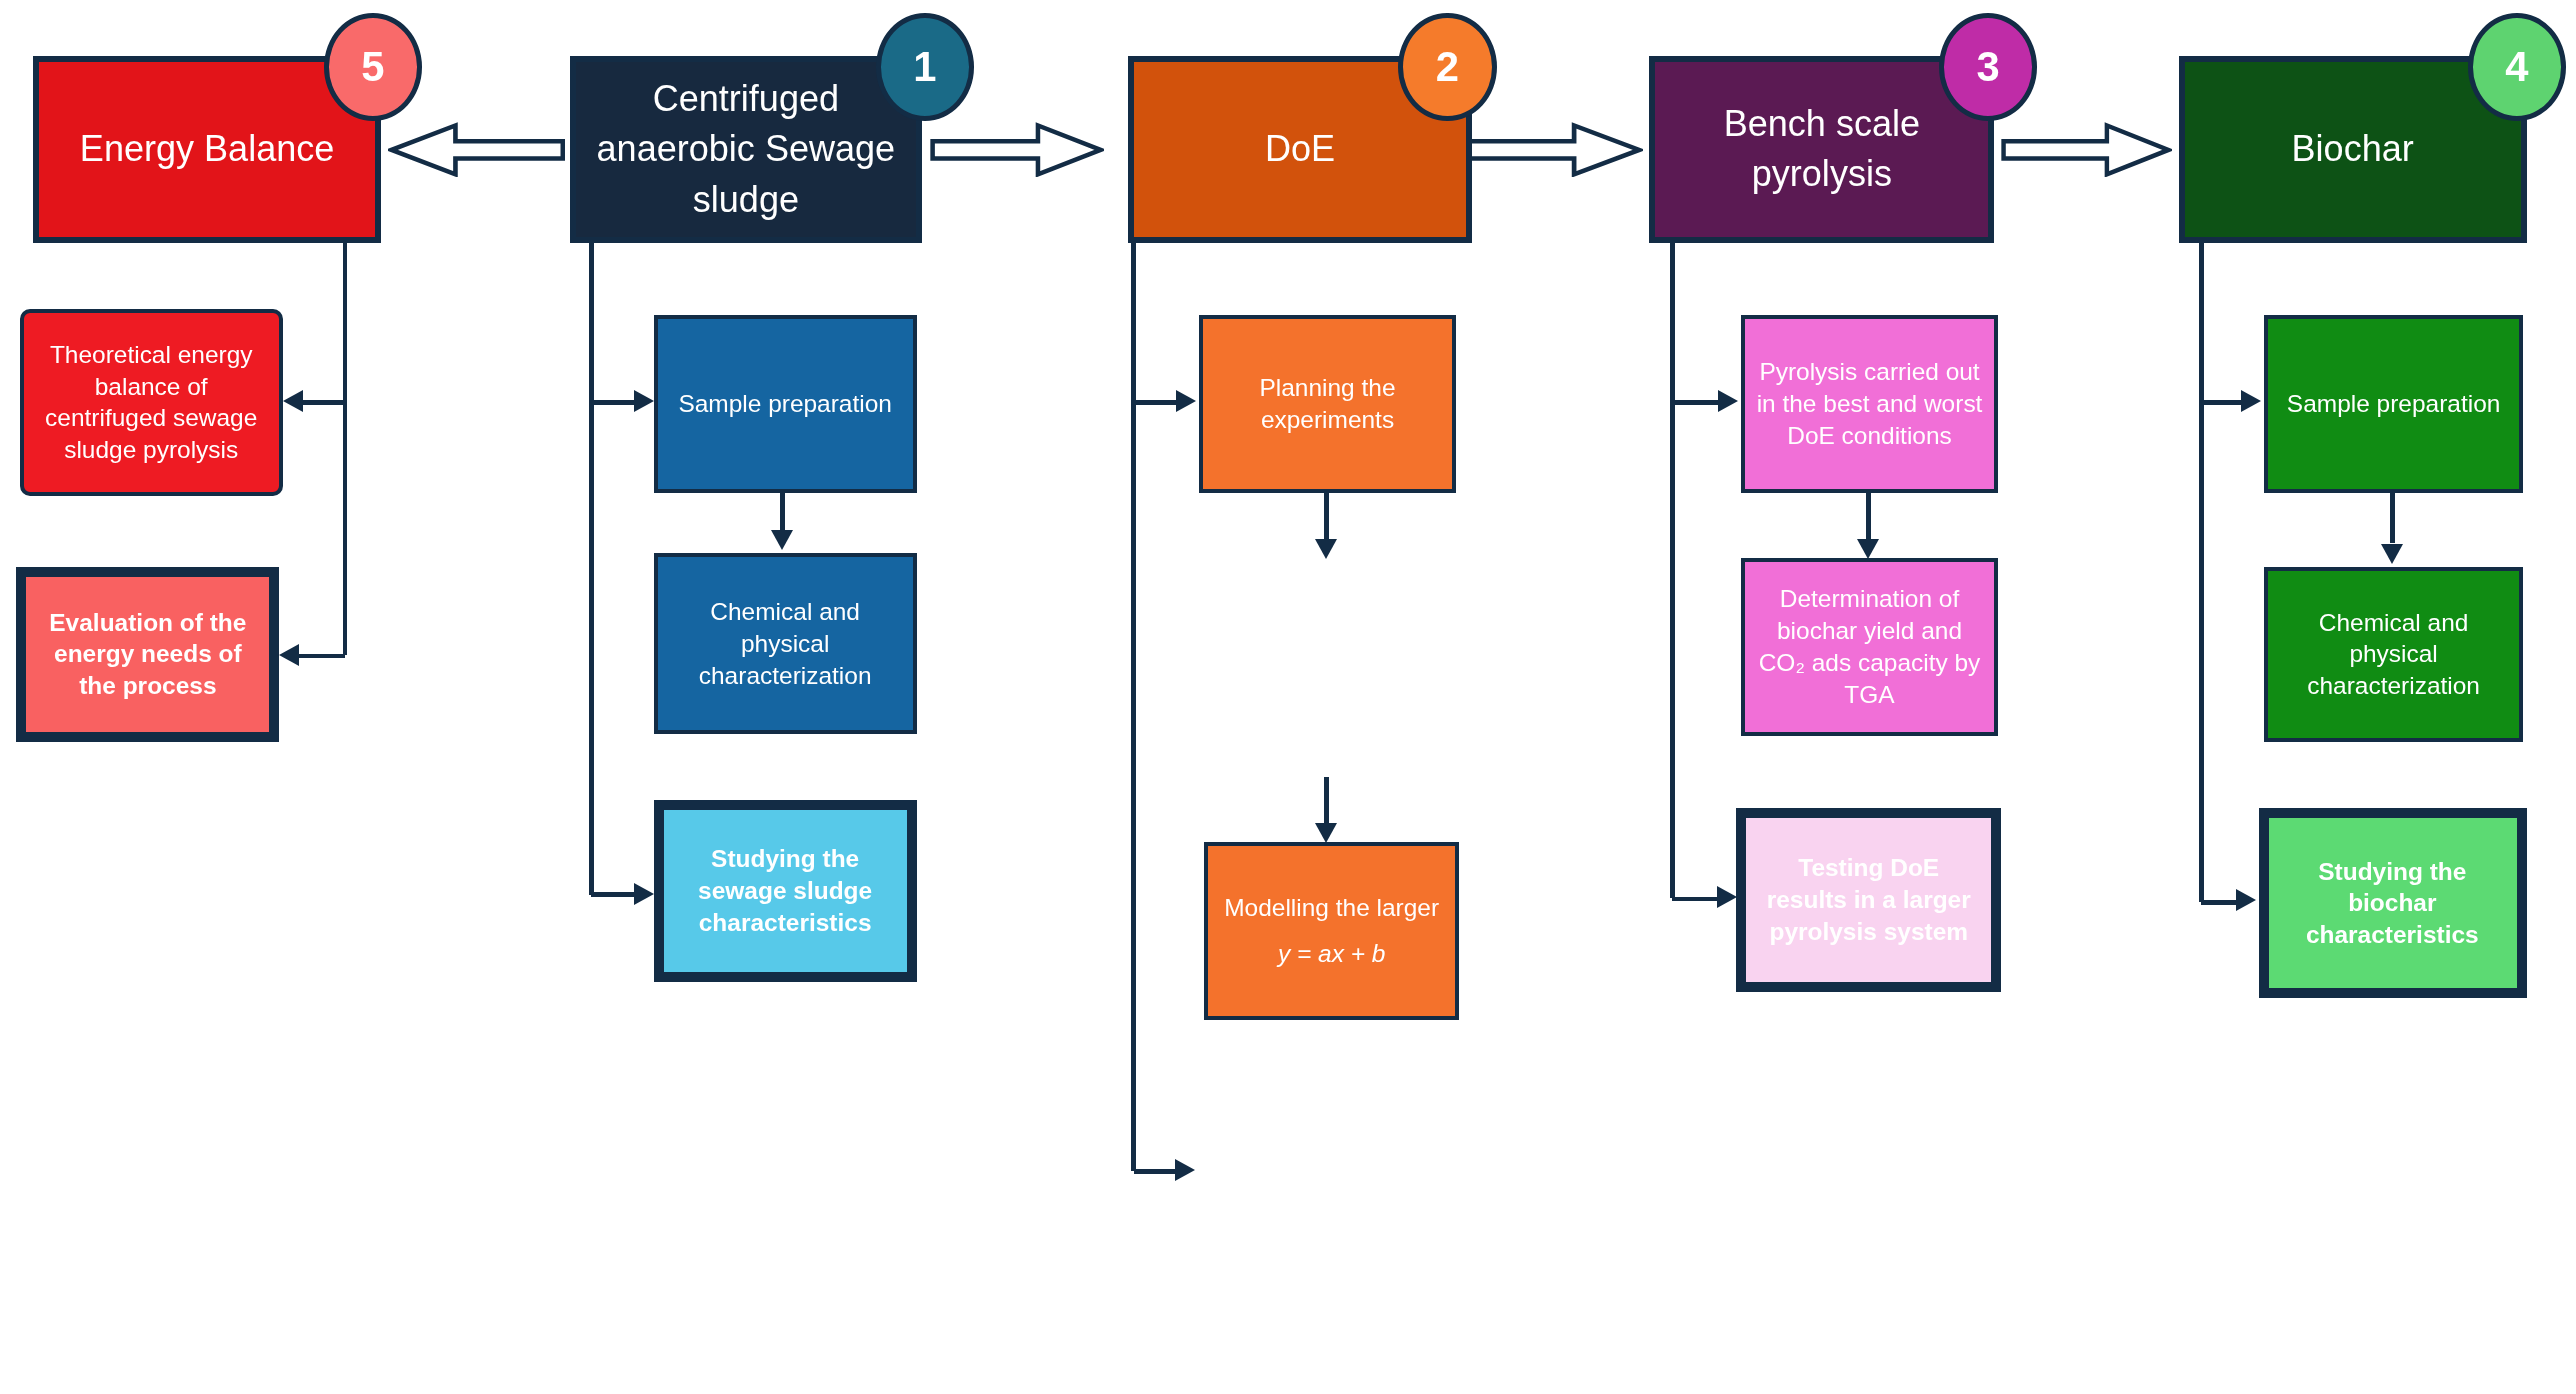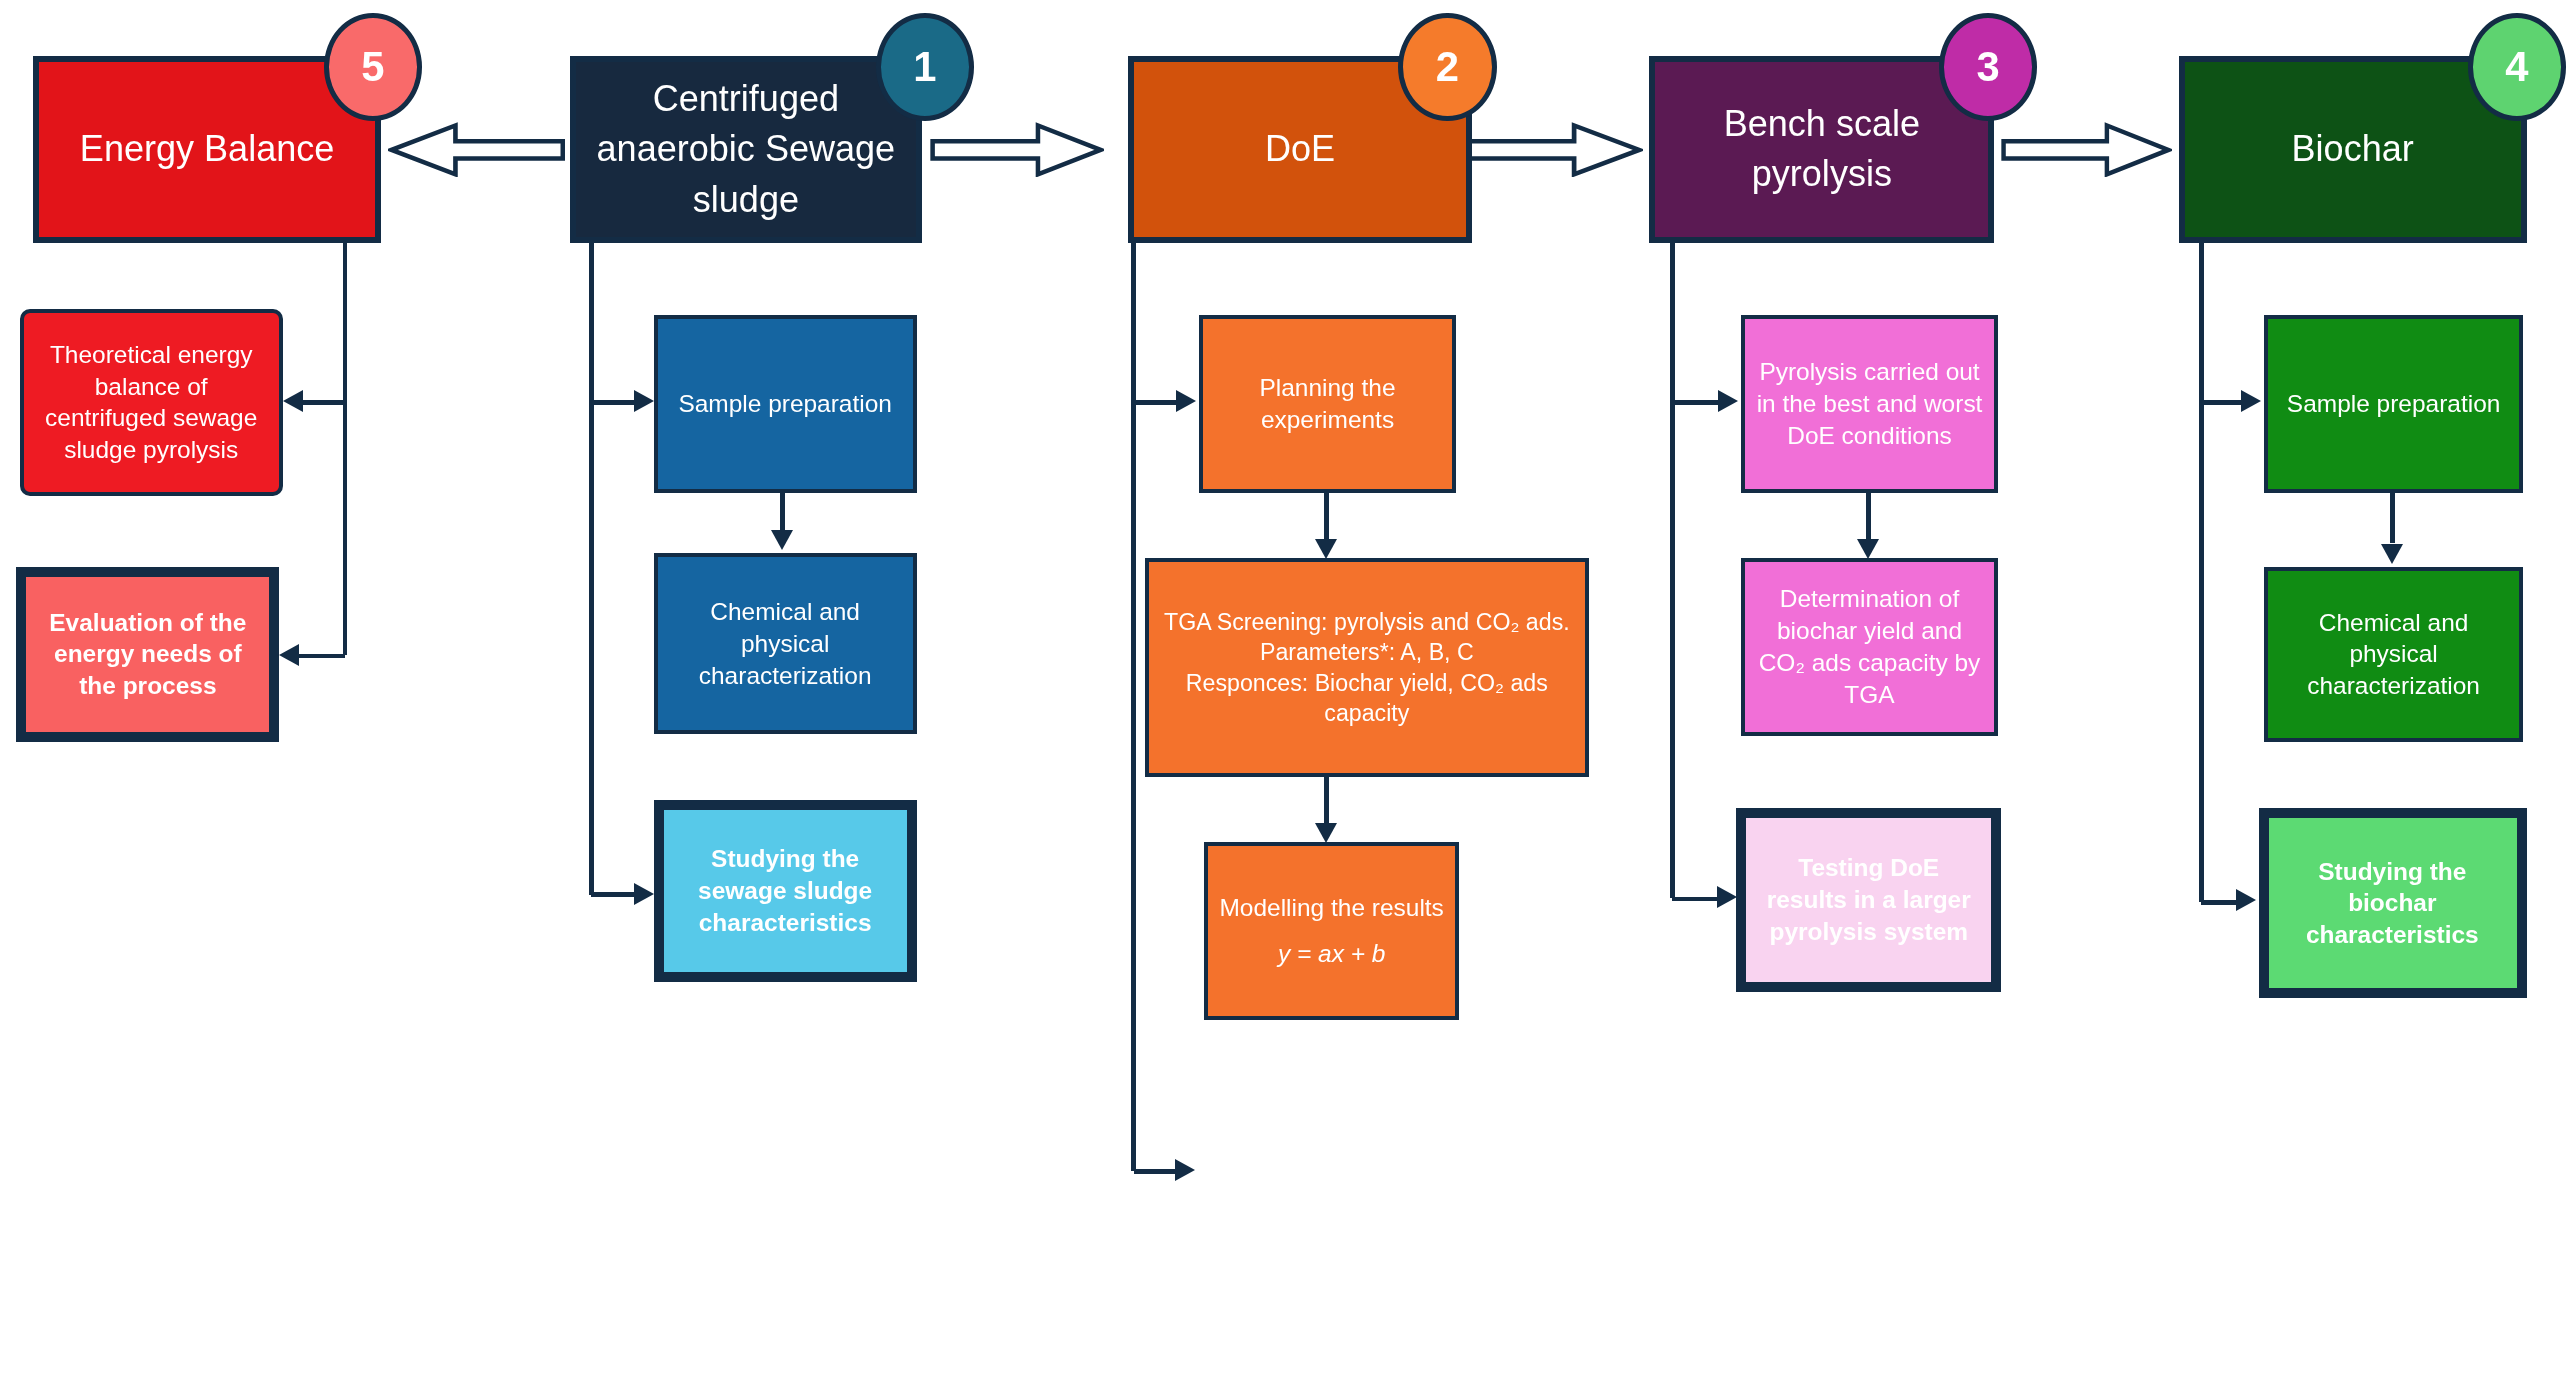--- a/index.html
+++ b/index.html
@@ -115,27 +115,24 @@
   <div class="box sub bold thick bg-sludge-s3" style="left:25.38%;top:61.65%;width:10.20%;height:14.05%;">Studying the sewage sludge characteristics</div>
 
   <div class="vline" style="left:43.91%;top:18.73%;height:71.52%;"></div>
   <div class="hline" style="left:44.01%;top:30.82%;width:1.66%;"></div>
   <div class="ah right" style="left:45.66%;top:30.06%;"></div>
   <div class="hline" style="left:44.01%;top:90.13%;width:1.59%;"></div>
   <div class="ah right" style="left:45.60%;top:89.30%;"></div>
   <div class="box sub bg-doe-s" style="left:46.56%;top:24.30%;width:9.95%;height:13.67%;">Planning the experiments</div>
   <div class="vline" style="left:51.40%;top:37.97%;height:3.54%;"></div>
   <div class="ah down" style="left:51.05%;top:41.52%;"></div>
-  <div class="box small pre bg-doe-s" style="left:44.45%;top:43.04%;width:17.22%;height:16.84%;">TGA Screening: pyrolysis and CO₂ ads.
-Parameters*:  A, B, C
-Responces: Biochar yield, CO₂ ads capacity</div>
   <div class="vline" style="left:51.40%;top:59.87%;height:3.54%;"></div>
   <div class="ah down" style="left:51.05%;top:63.42%;"></div>
   <div class="box sub bg-doe-s" style="left:46.75%;top:64.94%;width:9.89%;height:13.67%;">
-    <span>Modelling the results</span>
+    <span>Modelling the larger</span>
     <span class="formula">y = ax + b</span>
   </div>
 
   <div class="vline" style="left:64.83%;top:18.73%;height:50.51%;"></div>
   <div class="hline" style="left:64.92%;top:30.82%;width:1.79%;"></div>
   <div class="ah right" style="left:66.71%;top:30.06%;"></div>
   <div class="hline" style="left:64.92%;top:69.11%;width:1.72%;"></div>
   <div class="ah right" style="left:66.65%;top:68.29%;"></div>
   <div class="box sub bg-bench-s" style="left:67.60%;top:24.30%;width:9.95%;height:13.67%;">Pyrolysis carried out in the best and worst DoE conditions</div>
   <div class="vline" style="left:72.45%;top:37.97%;height:3.54%;"></div>

